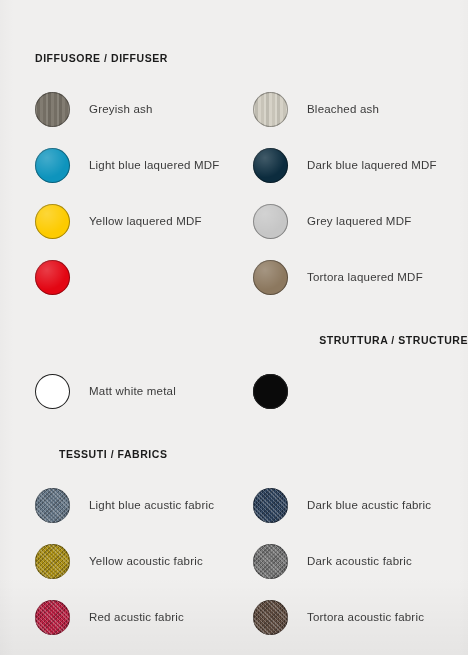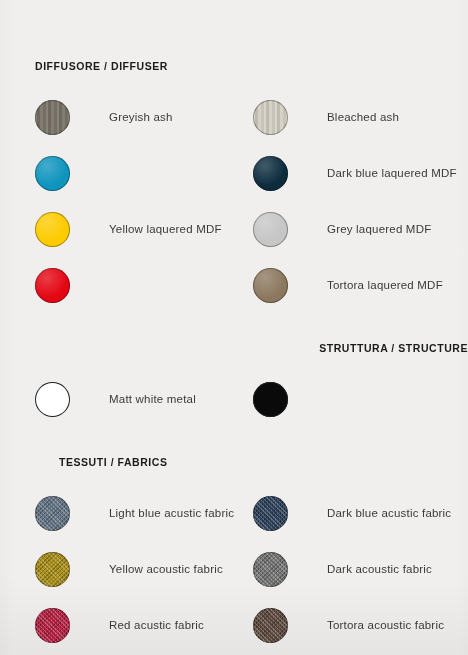--- a/index.html
+++ b/index.html
@@ -19,21 +19,21 @@
     position: absolute;
     inset: 0;
     background:
       linear-gradient(to bottom, rgba(0,0,0,0) 88%, rgba(0,0,0,0.045) 100%),
       linear-gradient(to right, rgba(0,0,0,0.018) 0px, rgba(0,0,0,0) 14px),
       linear-gradient(to left, rgba(0,0,0,0.012) 0px, rgba(0,0,0,0) 10px),
       #f0efee;
   }
   #content {
     position: absolute;
-    left: 0; top: 9px;
+    left: 0; top: 1px;
     width: 468px;
   }
 
   .section-title {
     font-size: 10.5px;
     font-weight: bold;
     letter-spacing: 0.55px;
     color: #1b1b1b;
     margin: 0;
     padding-left: 35px;
@@ -98,21 +98,20 @@
     position: absolute; inset: 0;
     background: radial-gradient(circle at 34% 28%, rgba(255,255,255,0.22), rgba(255,255,255,0) 58%);
   }
   .label {
     font-size: 11.5px;
     color: #3a3a3a;
     letter-spacing: 0.2px;
     padding-left: 19px;
     line-height: 14px;
     white-space: nowrap;
-    margin-left: 20px;
   }
 </style>
 </head>
 <body>
 
 <div id="page"></div>
 
 <div id="content">
 
   <h2 class="section-title sec-diffuser">DIFFUSORE / DIFFUSER</h2>
@@ -122,20 +121,21 @@
       <span class="swatch wood" style="background:#7b756a"></span>
       <span class="label">Greyish ash</span>
     </div>
     <div class="item">
       <span class="swatch wood" style="background:#d4d0c4"></span>
       <span class="label">Bleached ash</span>
     </div>
 
     <div class="item">
       <span class="swatch gloss" style="background:#0e94bd"></span>
+      <span class="label">Light blue laquered MDF</span>
     </div>
     <div class="item">
       <span class="swatch gloss" style="background:#0c2c3e"></span>
       <span class="label">Dark blue laquered MDF</span>
     </div>
 
     <div class="item">
       <span class="swatch gloss" style="background:#fdcb00"></span>
       <span class="label">Yellow laquered MDF</span>
     </div>

